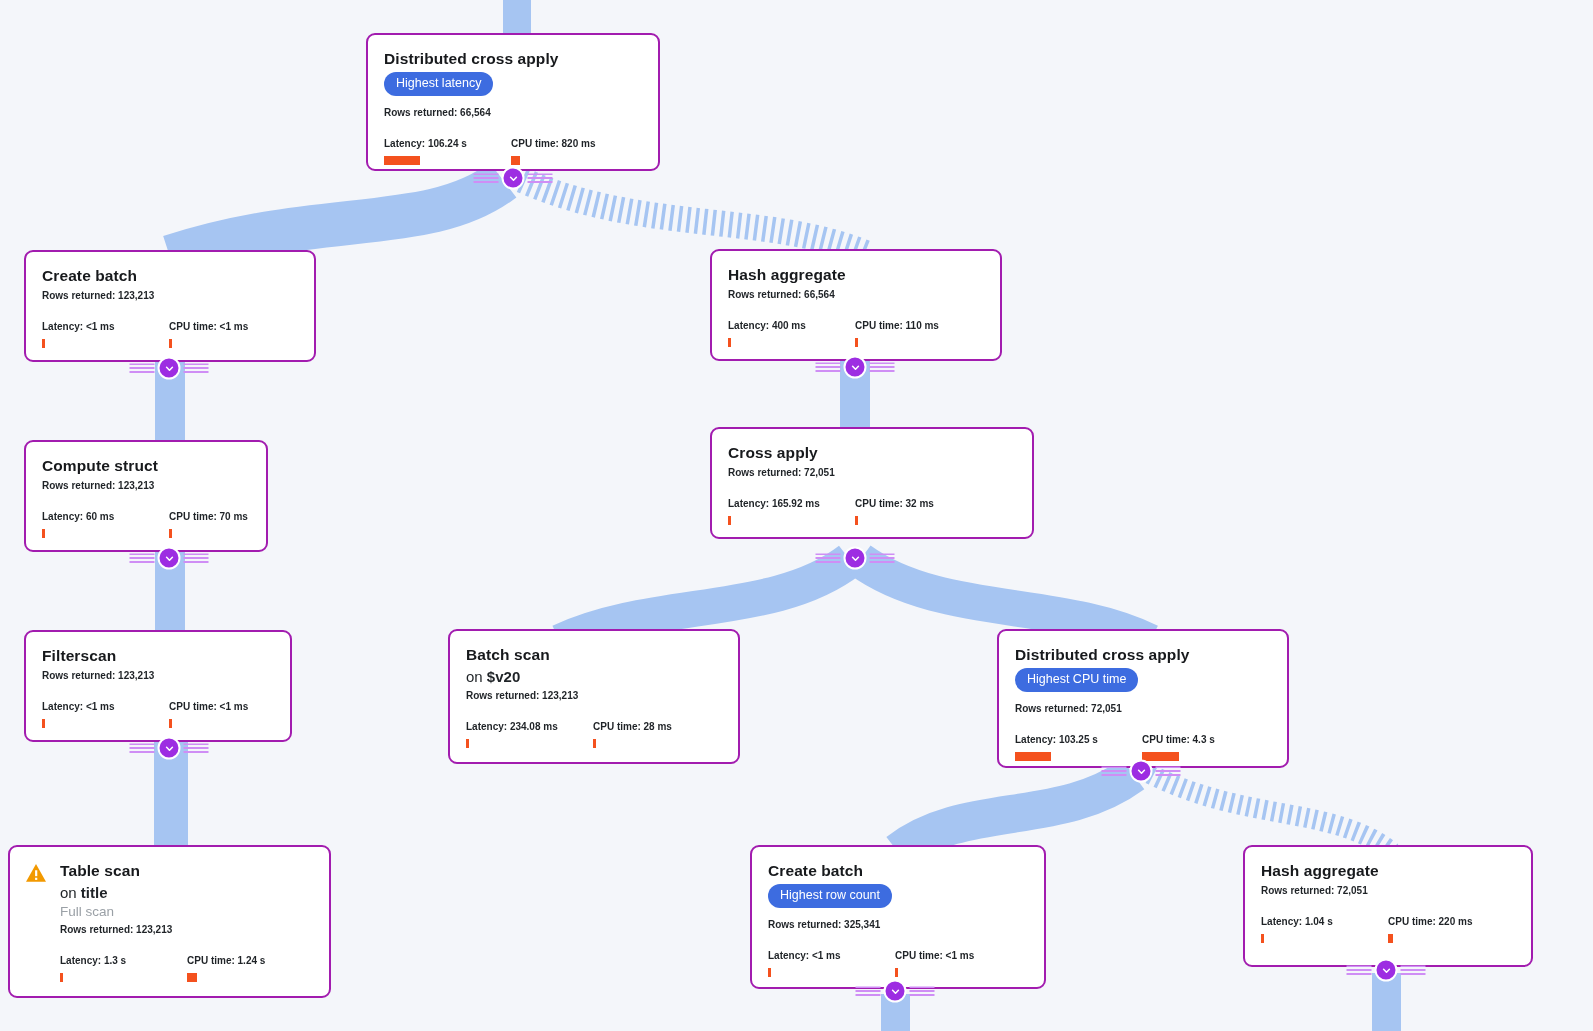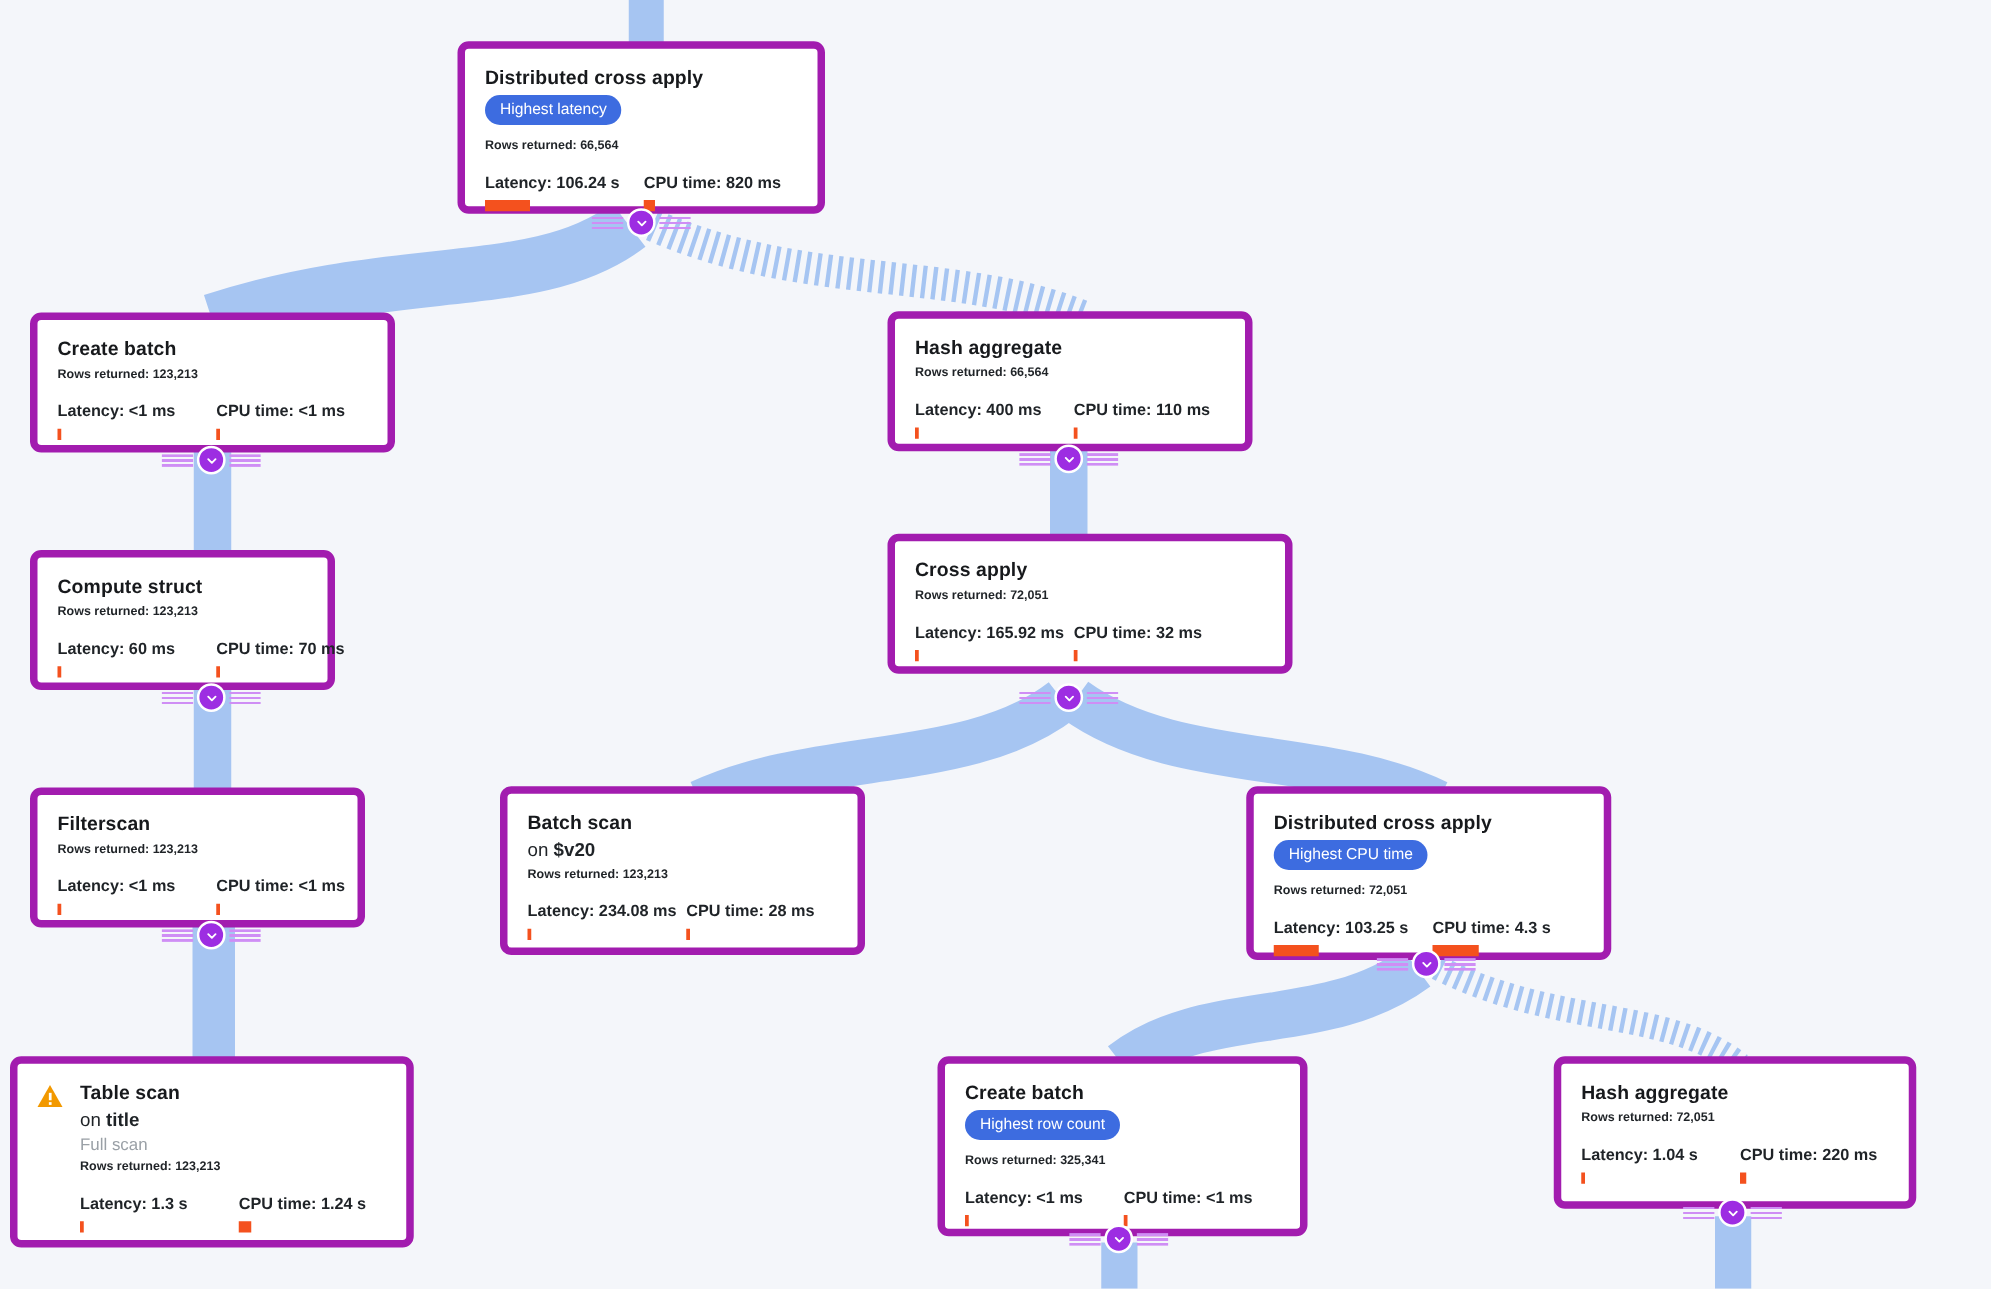--- a/index.html
+++ b/index.html
@@ -9,35 +9,35 @@
     font-family:"Liberation Sans",sans-serif;
     color:#1f2327;
   }
   svg.edges{position:absolute;left:0;top:0;z-index:1}
   .edge-solid{fill:none;stroke:var(--edge,#a6c5f2)}
   .edge-striped{fill:none;stroke:var(--edge,#a6c5f2)}
   .edge-band{fill:var(--edge,#a6c5f2)}
 
   .node{
     position:absolute;z-index:2;box-sizing:border-box;
-    background:#fff;border:6px solid #a21caf;border-radius:9px;
+    background:#fff;border:2px solid #a21caf;border-radius:9px;
     padding:14px 16px;
   }
   .node .title{margin:0;font-size:15.5px;font-weight:700;color:#17191c;letter-spacing:.1px;line-height:1.25}
   .badge{
     display:inline-block;background:var(--badge,#3d6ce0);color:#fff;
     font-size:12.5px;font-weight:500;line-height:1;
     padding:5px 12px 6px;border-radius:12px;margin:4px 0 6px;
   }
   .rows{font-size:10px;font-weight:600;margin-top:5px}
   .on-line{font-size:15px;margin-top:4px}
   .on-line .on-val{font-weight:700}
   .note{font-size:13.5px;color:#9aa0a6;margin-top:3px}
   .metrics{display:grid;grid-template-columns:127px auto;margin-top:15px}
-  .metric .label{font-size:13px;font-weight:600;white-space:nowrap}
+  .metric .label{font-size:10px;font-weight:600;white-space:nowrap}
   .bar{display:block;height:9px;background:var(--bar,#f4511e);margin-top:5px}
 
   .node.with-icon{padding-left:50px}
   .warn-icon{position:absolute;left:15px;top:16px;width:22px;height:20px}
 
   .expander{
     position:absolute;z-index:3;display:flex;align-items:center;gap:3px;
     transform:translate(-50%,-50%);
   }
   .exp-lines{
@@ -166,21 +166,21 @@
       <span class="label">Latency: &lt;1 ms</span>
       <span class="bar" style="width: 3px;"></span>
     </div>
     <div class="metric">
       <span class="label">CPU time: &lt;1 ms</span>
       <span class="bar" style="width: 3px;"></span>
     </div>
   </div>
 </div>
 
-<div class="node" style="left:400px;top:629px;width:292px;height:135px">
+<div class="node" style="left:448px;top:629px;width:292px;height:135px">
   <h3 class="title">Batch scan</h3>
   <div class="on-line">
     <span>on</span>
     <span class="on-val">$v20</span>
   </div>
   <div class="rows">Rows returned: 123,213</div>
   <div class="metrics">
     <div class="metric">
       <span class="label">Latency: 234.08 ms</span>
       <span class="bar" style="width: 3px;"></span>

